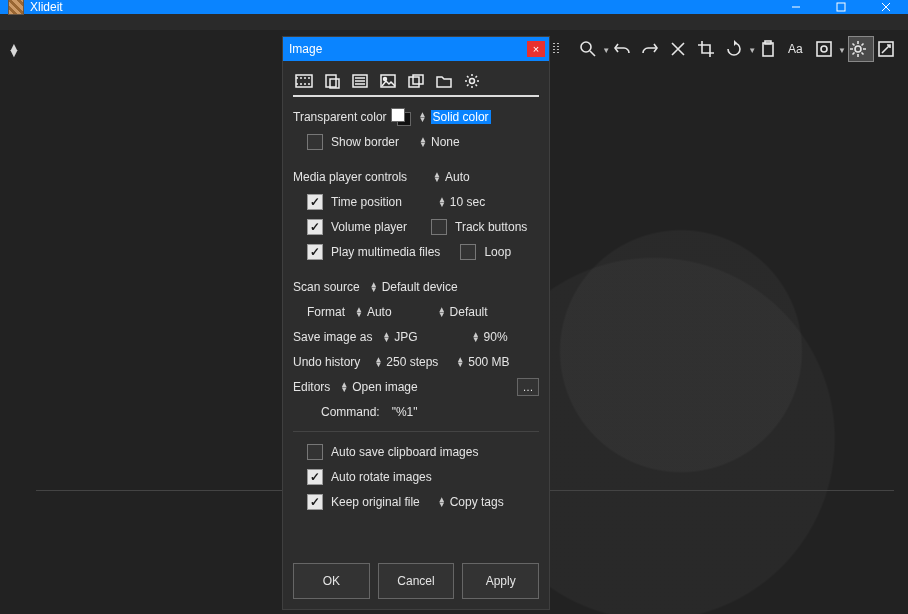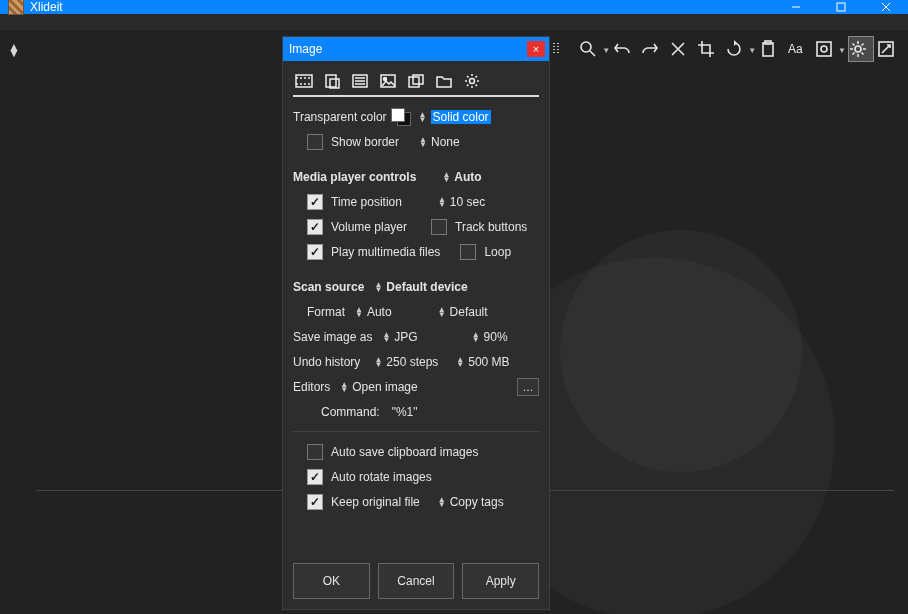--- a/index.html
+++ b/index.html
@@ -41,21 +41,21 @@
   .panel-body{ padding:4px 10px 6px 10px; flex:1; overflow:hidden;}
   .panel-foot{ padding:6px 10px 10px 10px; display:flex; gap:8px;}
 
   
   .ptabs{ display:flex; gap:6px; padding:6px 0 4px 0; border-bottom:2px solid #ddd; margin-bottom:8px;}
   .ptabs .pt{ width:22px; height:20px; display:flex; align-items:center; justify-content:center;}
   .ptabs svg{ stroke:#eee; fill:none; stroke-width:1.5;}
 
   
   .row{ display:flex; align-items:center; min-height:23px; margin:2px 0;}
-  .row.gap{ margin-top:12px;font-weight:bold;}
+  .row.gap{ margin-top:12px;}
   .lbl{ white-space:nowrap;}
   .spacer{ flex:1; }
   .spin{ display:inline-flex; flex-direction:column; line-height:5px; font-size:8px; color:#ccc; margin:0 4px 0 2px;}
   .spin::before{content:"▲";} .spin::after{content:"▼";}
   .val{ white-space:nowrap;}
   .val.sel{ background:#0a84ff; color:#fff; padding:0 2px;}
   .chk{ width:16px; height:16px; border:1px solid #777; margin-right:8px; display:flex; align-items:center; justify-content:center; background:#333;}
   .chk.on{ background:#e8e8e8; border-color:#999;}
   .chk.on::after{ content:"✓"; color:#1a1a1a; font-size:12px; font-weight:700;}
   .chk.off{}

